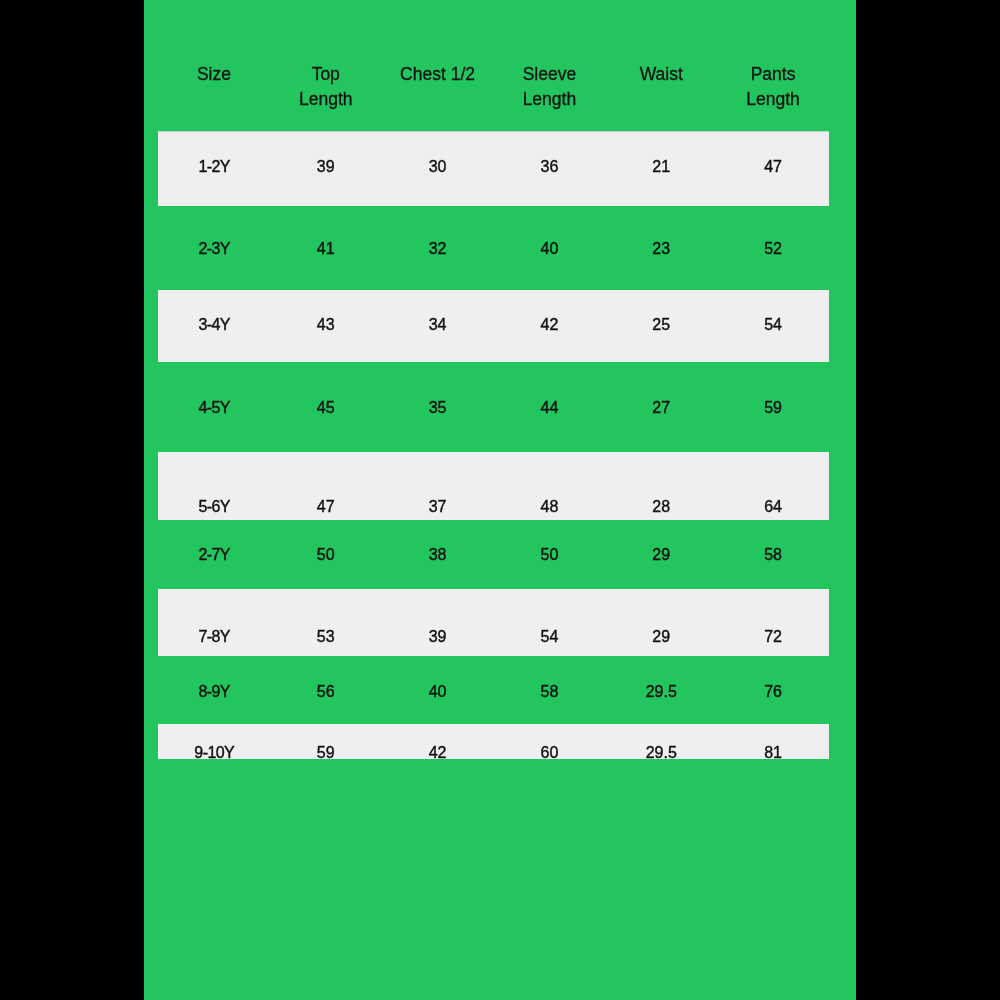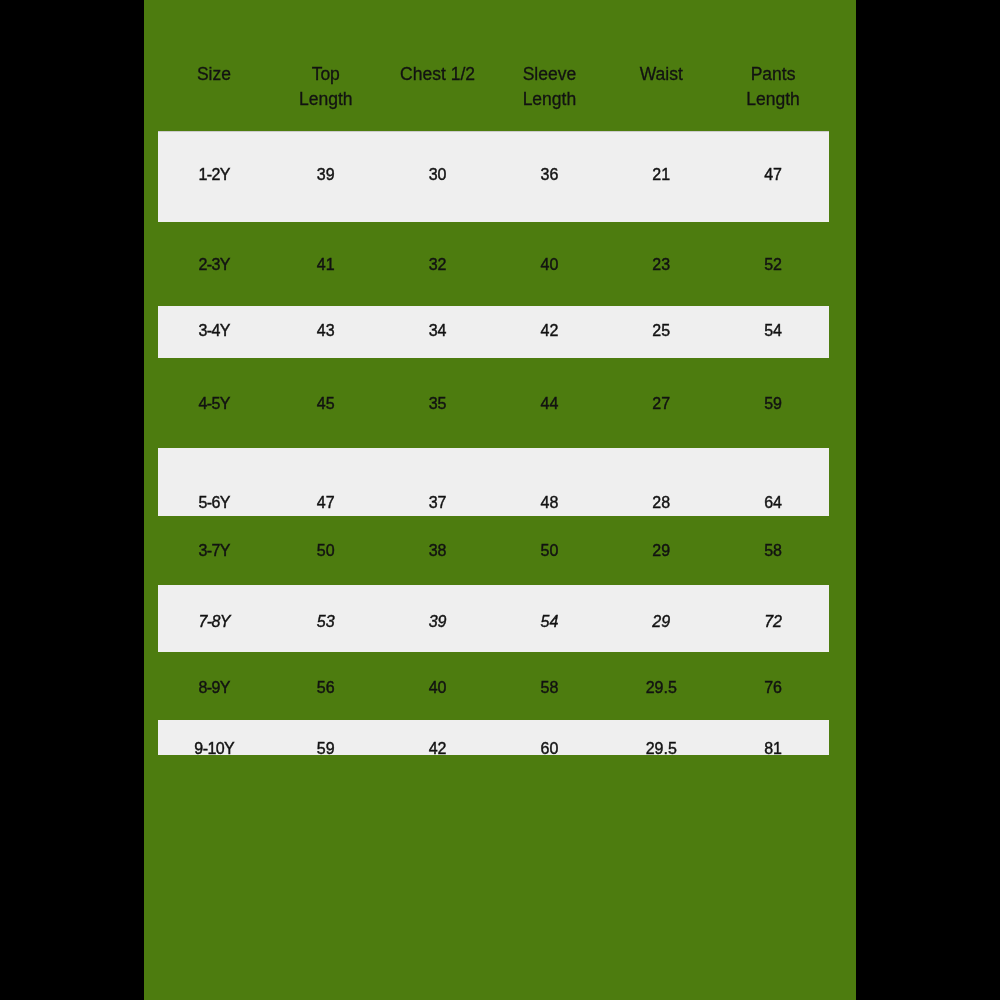--- a/index.html
+++ b/index.html
@@ -14,21 +14,21 @@
   body {
     font-family: "Liberation Sans", sans-serif;
   }
   
   #page {
     position: absolute;
     left: 144px;
     top: 0;
     width: 712px;
     height: 1000px;
-    background: #4d7c0f;
+    background: #22c55e;
   }
   .letterbox {
     position: absolute;
     top: 0;
     width: 144px;
     height: 1000px;
     background: #000000;
   }
   .letterbox.left  { left: 0; }
   .letterbox.right { left: 856px; width: 144px; }
@@ -63,23 +63,23 @@
     line-height: 1;
     color: #121212;
     padding: 0;
     text-align: center;
     vertical-align: middle;
     white-space: nowrap;
   }
   #size-table tbody tr.odd td { background: #efefef; }
   #size-table tbody tr:first-child td { border-top: 1px solid #cccccc; }
 
-  #size-table tbody tr:nth-child(1) { height: 90px; }
+  #size-table tbody tr:nth-child(1) { height: 74px; }
   #size-table tbody tr:nth-child(2) { height: 84px; }
-  #size-table tbody tr:nth-child(3) { height: 52px; }
+  #size-table tbody tr:nth-child(3) { height: 72px; }
   #size-table tbody tr:nth-child(4) { height: 90px; }
   #size-table tbody tr:nth-child(5) { height: 68px; }
   #size-table tbody tr:nth-child(6) { height: 69px; }
   #size-table tbody tr:nth-child(7) { height: 67px; }
   #size-table tbody tr:nth-child(8) { height: 68px; }
   #size-table tbody tr:nth-child(9) { height: 35px; }
 
   #size-table td .cell-text {
     display: block;
     position: relative;
@@ -87,21 +87,21 @@
   #size-table td:first-child .cell-text {
     letter-spacing: -0.6px;
     padding-left: 0.6px;
   }
   #size-table tbody tr:nth-child(1) .cell-text { top: -2px; }
   #size-table tbody tr:nth-child(2) .cell-text { top: 1px; }
   #size-table tbody tr:nth-child(3) .cell-text { top: -1px; }
   #size-table tbody tr:nth-child(4) .cell-text { top: 1px; }
   #size-table tbody tr:nth-child(5) .cell-text { top: 1px; margin-top: 40px; }
   #size-table tbody tr:nth-child(6) .cell-text { top: 1px; }
-  #size-table tbody tr:nth-child(7) .cell-text { top: 4px; font-style: italic; }
+  #size-table tbody tr:nth-child(7) .cell-text { top: 15px; }
   #size-table tbody tr:nth-child(8) .cell-text { top: 2px; }
   #size-table tbody tr:nth-child(9) .cell-text { top: 12px; }
 
   
   @supports not (-webkit-text-stroke: 0.4px #000) {
     #size-table th { font-weight: 500; }
     #size-table td { font-weight: 600; }
   }
 </style>
 </head>
@@ -241,21 +241,21 @@
           </td>
           <td>
             <span class="cell-text">28</span>
           </td>
           <td>
             <span class="cell-text">64</span>
           </td>
         </tr>
         <tr class="even">
           <td>
-            <span class="cell-text">3-7Y</span>
+            <span class="cell-text">2-7Y</span>
           </td>
           <td>
             <span class="cell-text">50</span>
           </td>
           <td>
             <span class="cell-text">38</span>
           </td>
           <td>
             <span class="cell-text">50</span>
           </td>

